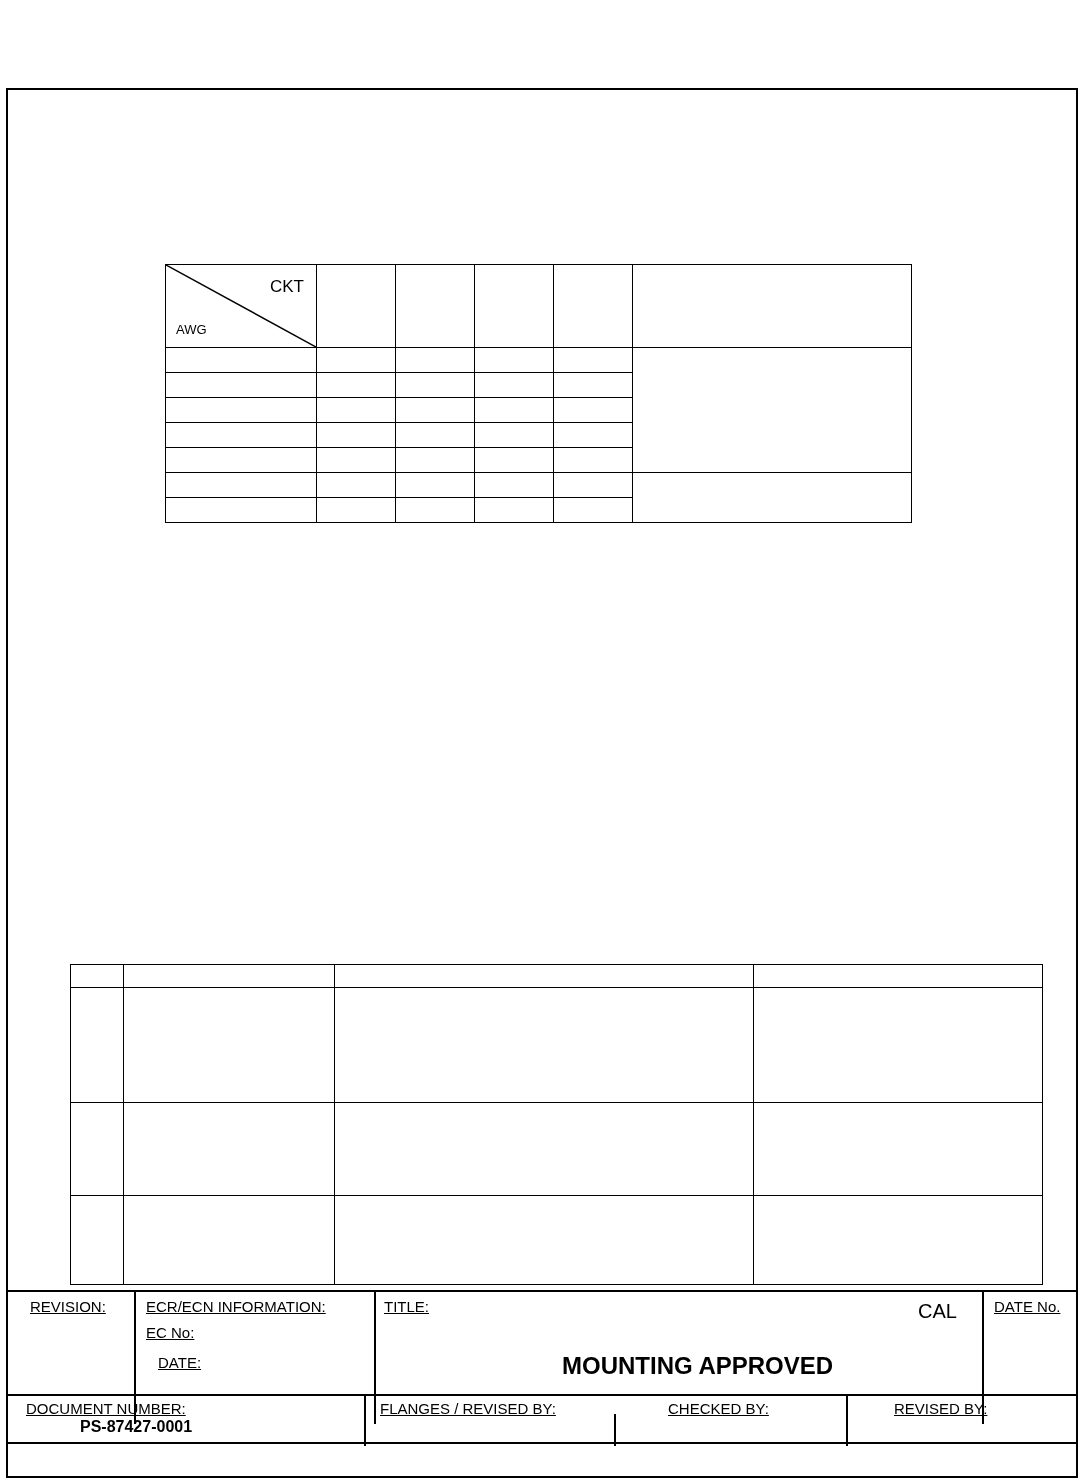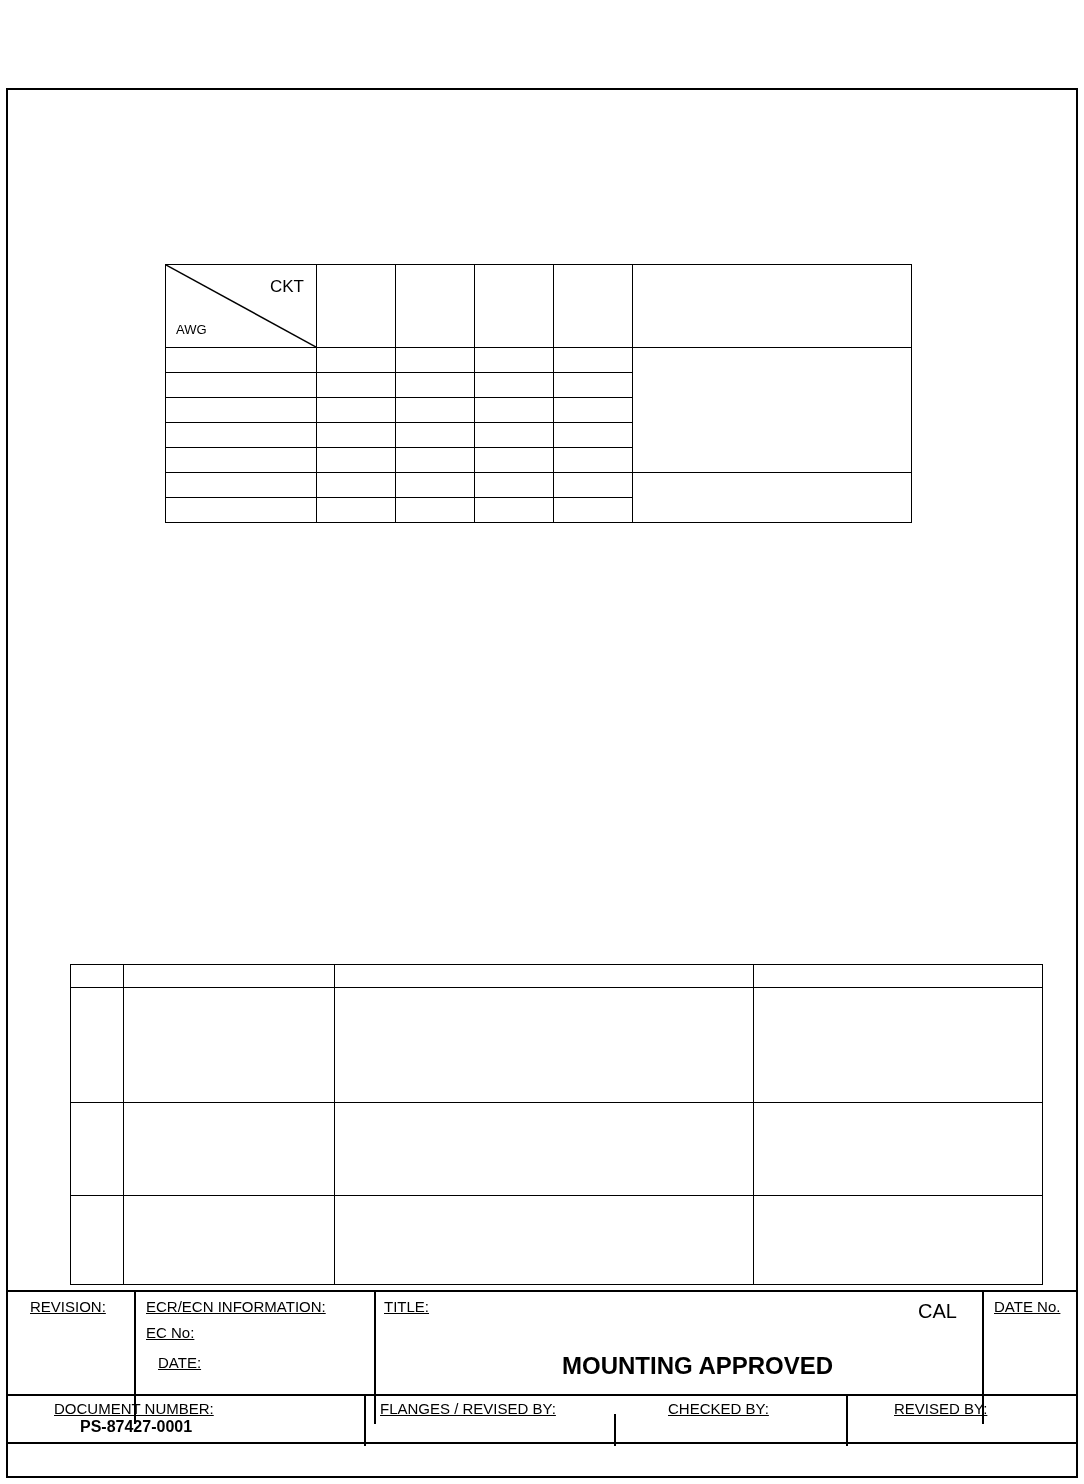--- a/index.html
+++ b/index.html
@@ -318,21 +318,21 @@
       <div class="tb-cell cal-text" style="left:902px; top:8px;">CAL</div>
 
       <div class="tb-cell lbl" style="left:978px; top:6px;">DATE No.</div>
     </div>
 
     <div class="tb-row2">
       <div class="vline" style="left:358px;"></div>
       <div class="vline" style="left:608px; top:18px;"></div>
       <div class="vline" style="left:840px;"></div>
 
-      <div class="tb-cell lbl" style="left:20px; top:4px;margin-left:28px;">DOCUMENT NUMBER:</div>
+      <div class="tb-cell lbl" style="left:20px; top:4px;">DOCUMENT NUMBER:</div>
       <div class="tb-cell docnum" style="left:74px; top:22px;">PS-87427-0001</div>
 
       <div class="tb-cell lbl" style="left:374px; top:4px;">FLANGES / REVISED BY:</div>
 
       <div class="tb-cell lbl" style="left:662px; top:4px;">CHECKED BY:</div>
 
       <div class="tb-cell lbl" style="left:888px; top:4px;">REVISED BY:</div>
     </div>
   </div>
 

